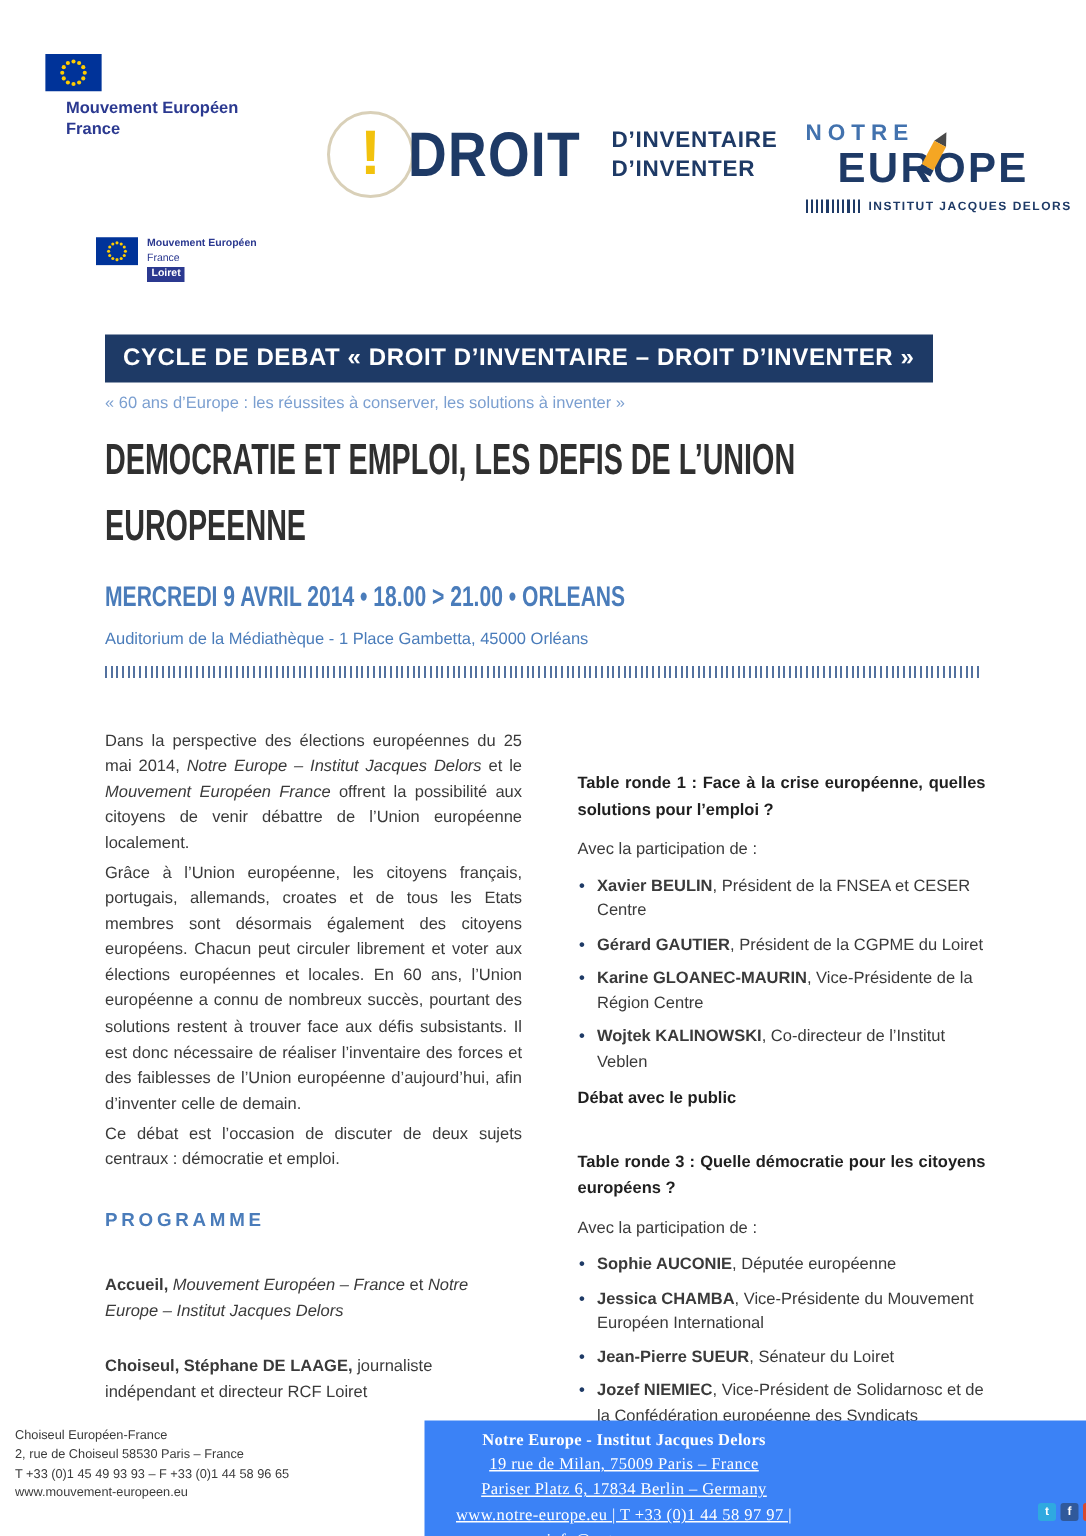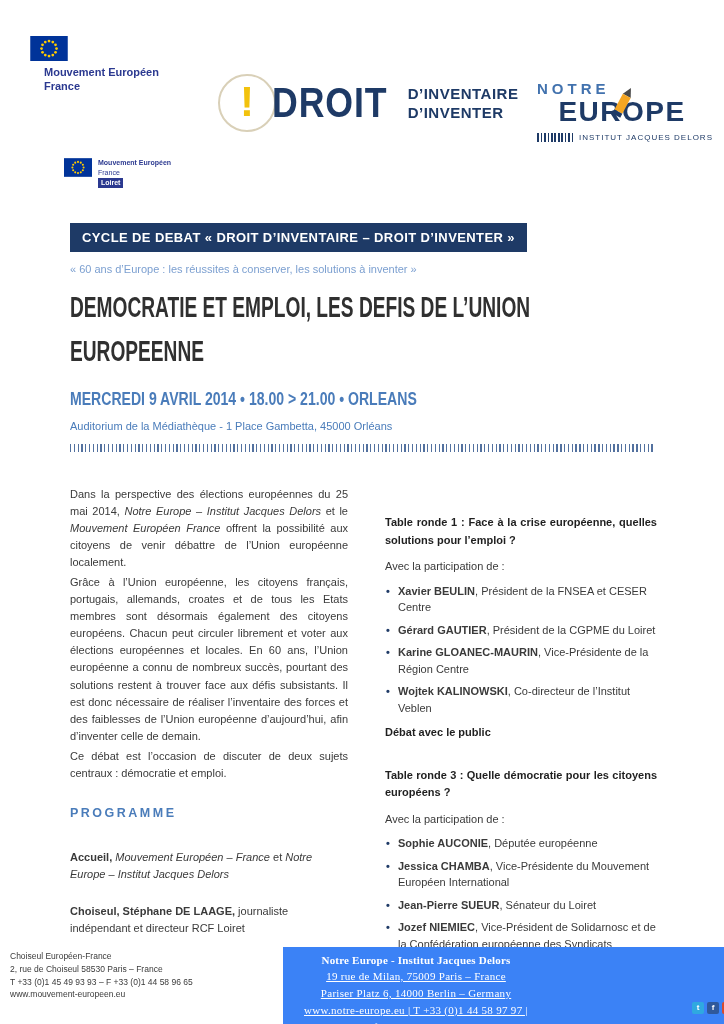--- a/index.html
+++ b/index.html
@@ -24,28 +24,28 @@
   .droit-word { font-size:42px; font-weight:bold; color:#1e3a66; letter-spacing:1px;
     transform:scaleX(0.85); transform-origin:left center; margin:0 0 0 10px; margin-right:-14px;
     position:relative; z-index:2; }
   .droit-lines { font-size:15px; font-weight:bold; color:#1e3a66; letter-spacing:0.5px; line-height:1.3; margin-left:14px; }
 
   .ne-logo { position:absolute; left:537px; top:80px; width:170px; }
   .ne-top { color:#4272ae; font-weight:bold; font-size:15px; letter-spacing:4px; }
   .ne-main-wrap { position:relative; }
   .ne-main { color:#1e3a66; font-weight:bold; font-size:28px; letter-spacing:1.5px; line-height:1.1;text-align:center; }
   .ne-pencil { position:absolute; left:78px; top:-12px; transform:rotate(28deg); }
-  .ne-bottom { margin-top:5px; color:#1e3a66; font-weight:normal; font-size:8px; letter-spacing:1px;
+  .ne-bottom { margin-top:5px; color:#1e3a66; font-weight:bold; font-size:8px; letter-spacing:1px;
     display:flex; align-items:center; gap:4px; white-space:nowrap; }
   .ne-bars { display:inline-block; width:38px; height:9px; flex:0 0 auto;
     background:repeating-linear-gradient(90deg,#1e3a66 0,#1e3a66 1.5px,transparent 1.5px,transparent 3.5px); }
 
   
   .banner { position:absolute; left:70px; top:223px; background:#1e3a66; color:#fff;
-    font-weight:bold; font-size:13px; letter-spacing:0.4px; padding:7px 12px; white-space:nowrap; }
+    font-weight:bold; font-size:16px; letter-spacing:0.4px; padding:7px 12px; white-space:nowrap; }
   .tagline { position:absolute; left:70px; top:263px; color:#7b9fd0; font-size:11px; }
   .title { position:absolute; left:70px; top:286px; color:#303030; font-size:29px; font-weight:bold;
     line-height:1.5; transform:scaleX(0.66); transform-origin:0 0; }
   .title span { display:block; white-space:nowrap; }
   .date { position:absolute; left:70px; top:388px; color:#4a7cba; font-size:19px; font-weight:bold;
     white-space:nowrap; transform:scaleX(0.74); transform-origin:0 0; }
   .venue { position:absolute; left:70px; top:420px; color:#4a7cba; font-size:11px; }
   .ticks { position:absolute; left:70px; top:444px; width:585px; height:8px;
     background:repeating-linear-gradient(90deg,#53719f 0,#53719f 1.3px,transparent 1.3px,transparent 3.8px); }
 
@@ -215,21 +215,21 @@
     <div>Choiseul Européen-France</div>
     <div>2, rue de Choiseul 58530 Paris – France</div>
     <div>T +33 (0)1 45 49 93 93 – F +33 (0)1 44 58 96 65</div>
     <div>www.mouvement-europeen.eu</div>
   </div>
 
   <div class="footer-bar">
     <div class="fb-inner">
       <div class="fb-title">Notre Europe - Institut Jacques Delors</div>
       <div class="fb-line">19 rue de Milan, 75009 Paris – France</div>
-      <div class="fb-line">Pariser Platz 6, 14000 Berlin – Germany</div>
+      <div class="fb-line">Pariser Platz 6, 17834 Berlin – Germany</div>
       <div class="fb-line">www.notre-europe.eu | T +33 (0)1 44 58 97 97 | info@notre-europe.eu</div>
     </div>
     <div class="social">
       <span class="sic tw">t</span>
       <span class="sic fb">f</span>
       <span class="sic gp">g+</span>
       <span class="sic yt">▶</span>
       <span class="sic fl">
           <i class="dot b"></i>
           <i class="dot p"></i>

